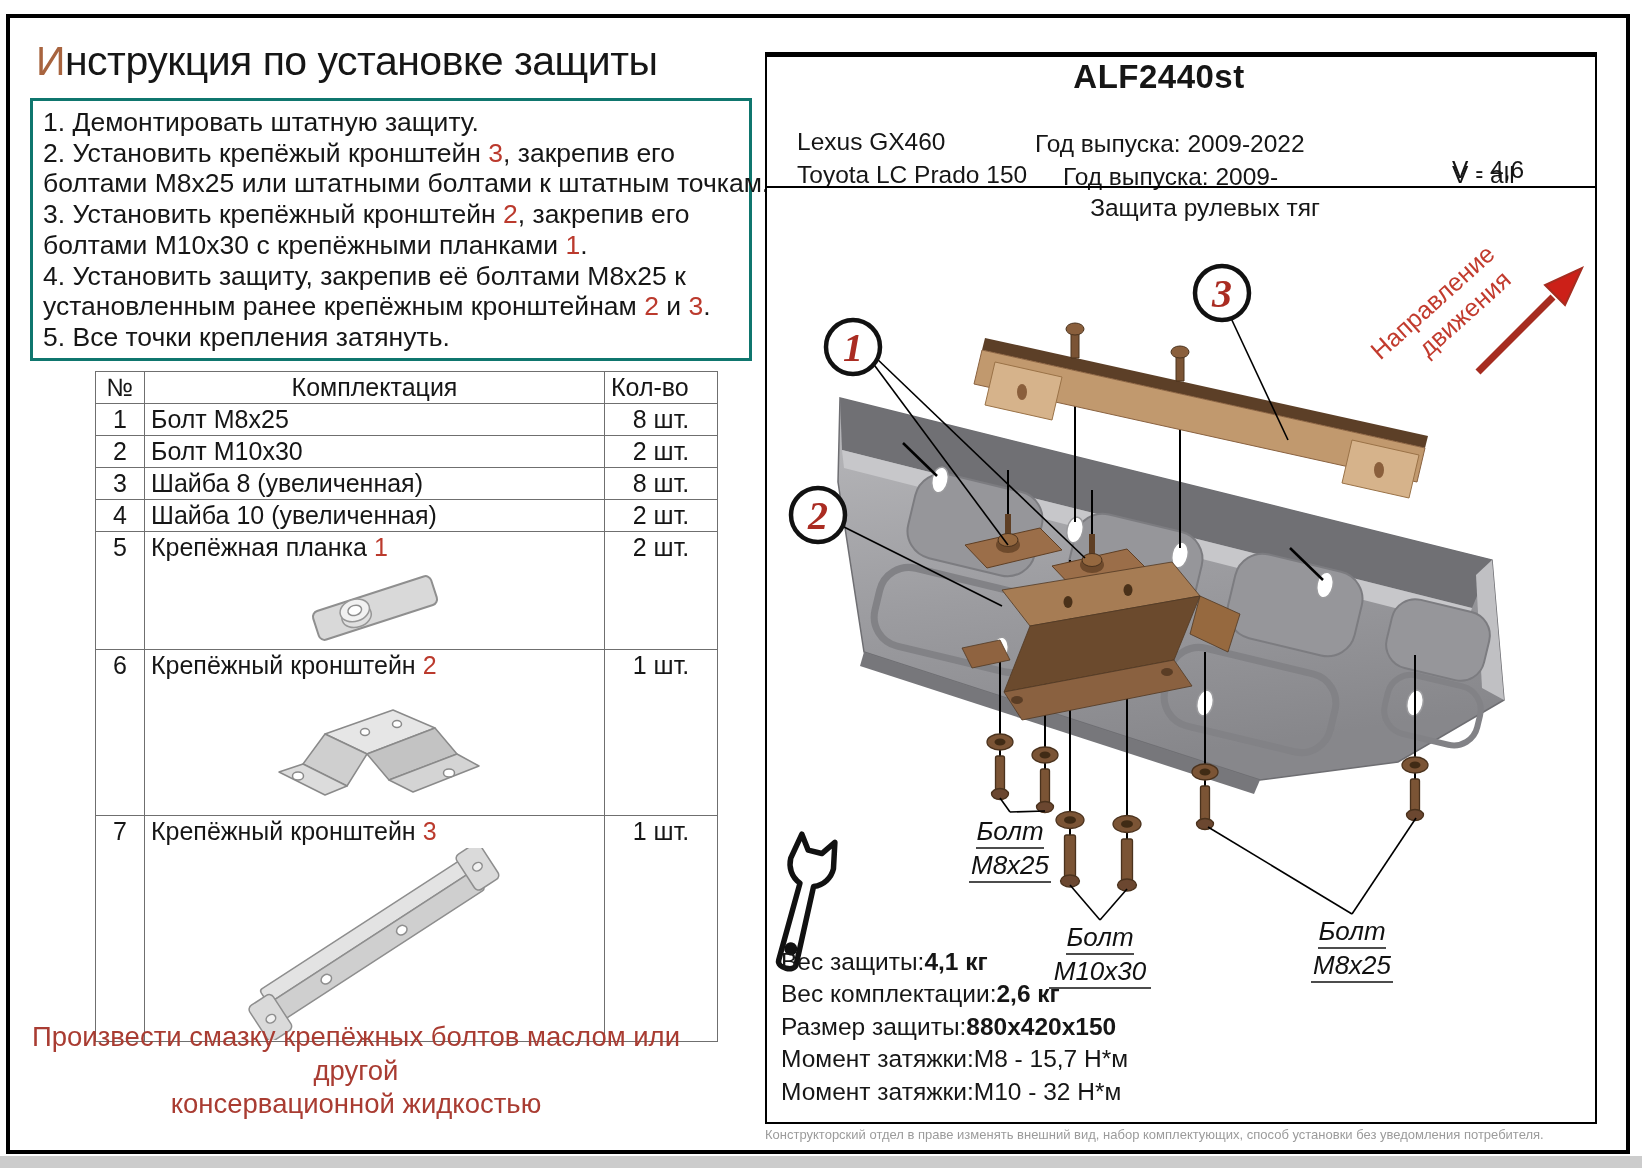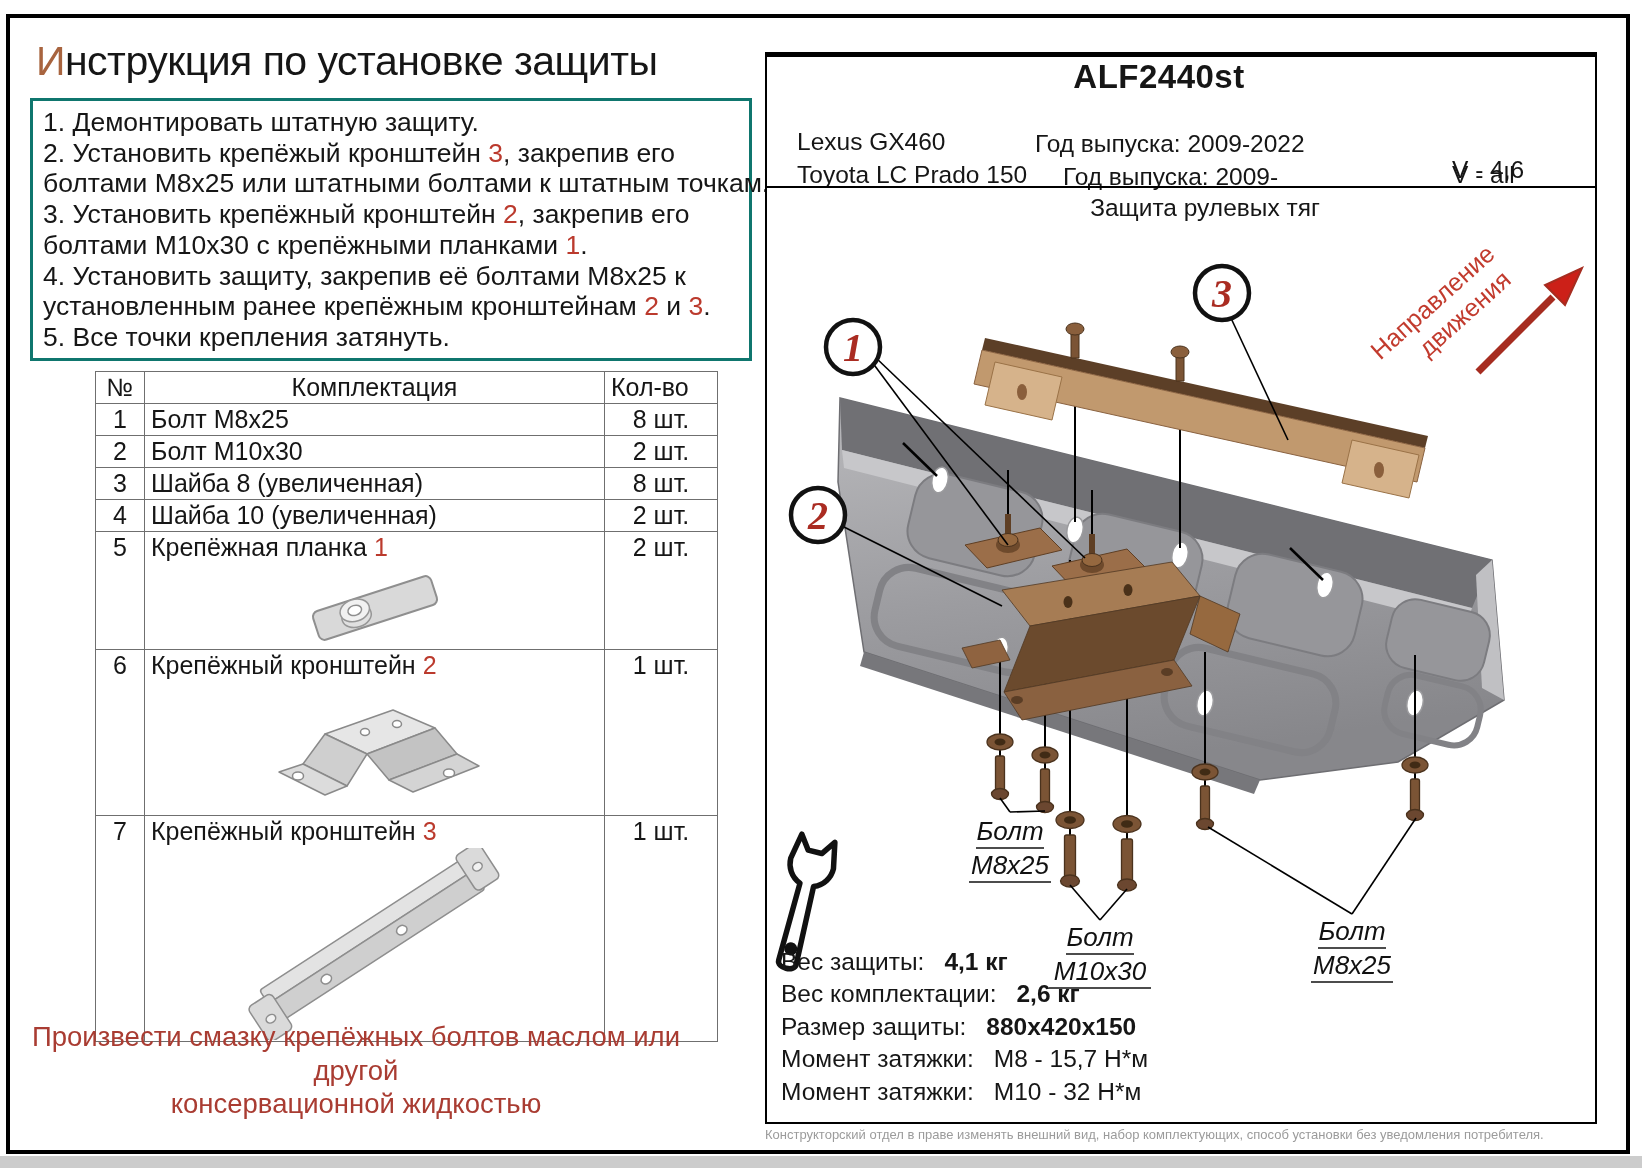--- a/index.html
+++ b/index.html
@@ -28,21 +28,21 @@
   .thumb{display:flex;justify-content:center;margin-top:2px;}
   .lube-note{left:28px;top:1020px;width:656px;text-align:center;font-size:27.5px;line-height:33.5px;
     color:var(--note_red,#a93c32);}
   .panel{left:765px;top:52px;width:832px;height:1072px;border:2.5px solid #000;border-top-width:5px;box-sizing:border-box;}
   .part-code{left:765px;top:58px;width:788px;text-align:center;font-size:33px;font-weight:bold;letter-spacing:0.5px;}
   .veh{font-size:24.5px;white-space:nowrap;}
   .panel-divider{left:767px;top:186px;width:828px;height:2px;background:#000;}
   .diagram-title{left:765px;top:194px;width:832px;text-align:center;font-size:24.5px;padding-left:24px;}
   svg.diagram{left:768px;top:225px;}
   .specs{left:781px;top:946px;font-size:24.5px;line-height:32.4px;}
-  .spec-value{margin-left:20px;}
+  .spec-value{margin-left:0;}
   .spec-value.bold{font-weight:bold;}
   .footer-note{left:765px;top:1127px;width:830px;text-align:left;font-size:13px;color:#9b9b9b;}
   .bottom-bar{left:0;top:1156px;width:1642px;height:12px;background:#cccccc;}
   .callout-num{fill:var(--callout_red,#aa2c22);font-family:"Liberation Serif","DejaVu Serif",serif;
     font-style:italic;font-weight:bold;font-size:40px;}
   .bolt-label{font-style:italic;font-size:26px;fill:#111;font-family:"Liberation Sans",sans-serif;}
   .dir-text{fill:var(--direction_red,#c23b2e);font-size:25px;font-family:"Liberation Sans",sans-serif;}
 </style>
 </head>
 <body>

